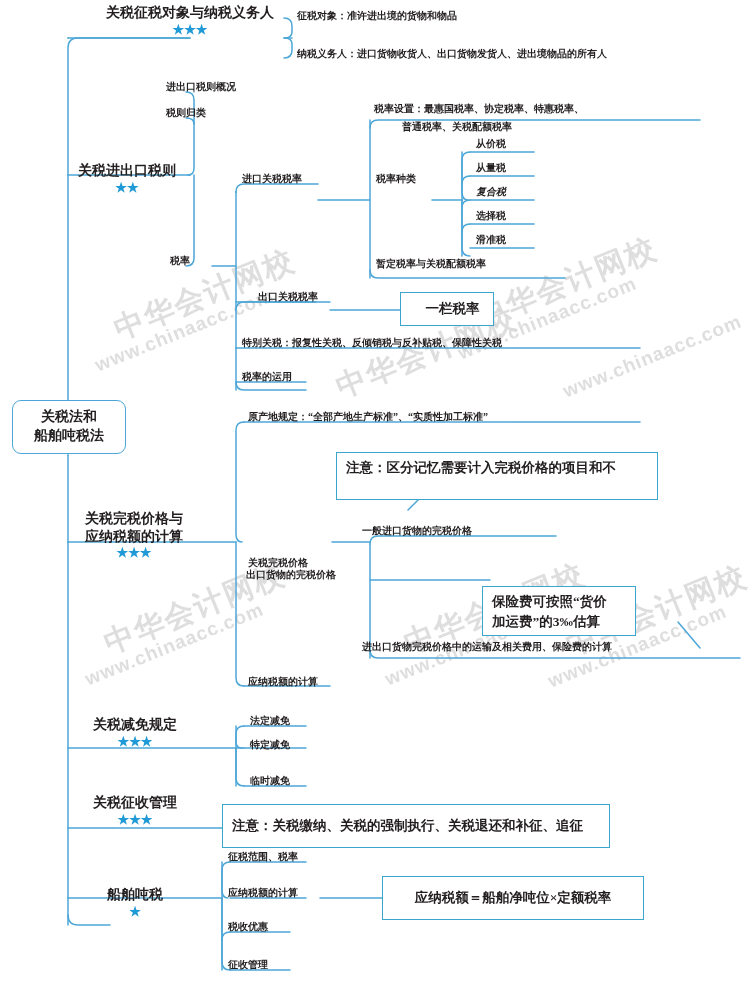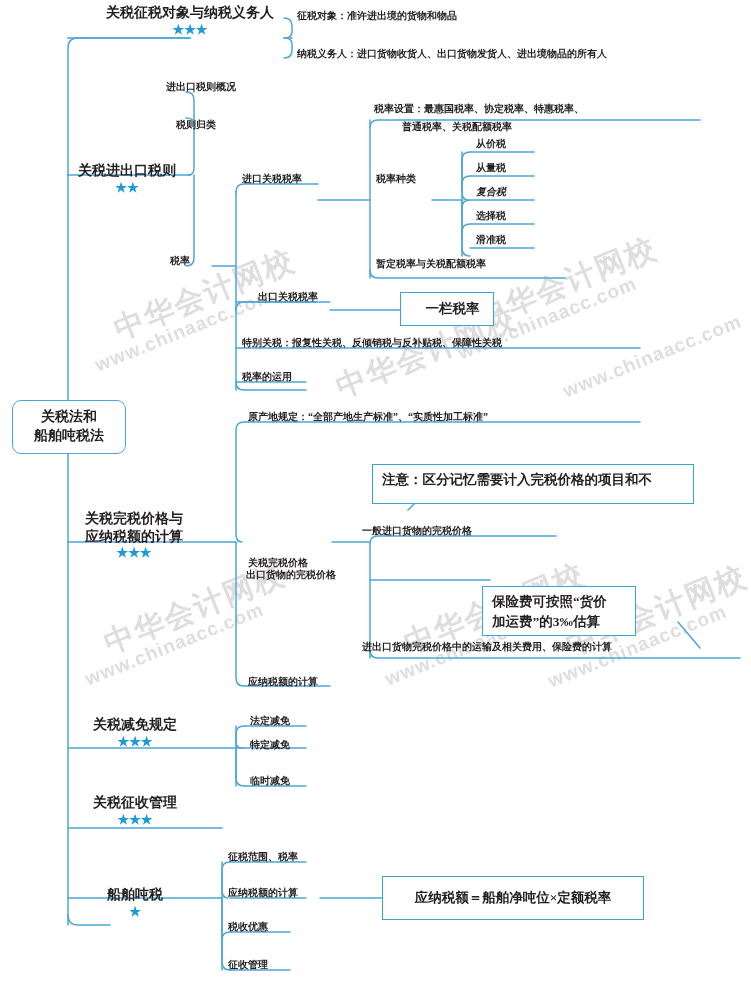--- a/index.html
+++ b/index.html
@@ -242,21 +242,21 @@
 
     <div class="node t13" style="left:297px;top:10px;">征税对象：准许进出境的货物和物品</div>
     <div class="node t13" style="left:297px;top:48px;">纳税义务人：进口货物收货人、出口货物发货人、进出境物品的所有人</div>
 
     <div class="branch" style="left:62px;top:162px;width:130px;">
       <div>关税进出口税则</div>
       <div class="stars">★★</div>
     </div>
 
     <div class="node t13" style="left:166px;top:81px;">进出口税则概况</div>
-    <div class="node t13" style="left:176px;top:107px;margin-top:12px;">税则归类</div>
+    <div class="node t13" style="left:166px;top:107px;">税则归类</div>
     <div class="node t13" style="left:170px;top:255px;">税率</div>
 
     <div class="node t13" style="left:374px;top:103px;">税率设置：最惠国税率、协定税率、特惠税率、</div>
     <div class="node t13" style="left:374px;top:121px;margin-left:28px;">普通税率、关税配额税率</div>
 
     <div class="node t13" style="left:242px;top:173px;">进口关税税率</div>
     <div class="node t13" style="left:376px;top:173px;">税率种类</div>
 
     <div class="node t13" style="left:476px;top:138px;">从价税</div>
     <div class="node t13" style="left:476px;top:162px;">从量税</div>
@@ -276,21 +276,21 @@
     <div class="node t13" style="left:242px;top:371px;">税率的运用</div>
 
     <div class="branch" style="left:62px;top:510px;width:144px;">
       <div>关税完税价格与</div>
       <div>应纳税额的计算</div>
       <div class="stars">★★★</div>
     </div>
 
     <div class="node t13" style="left:248px;top:411px;">原产地规定：“全部产地生产标准”、“实质性加工标准”</div>
 
-    <div class="box" style="left:336px;top:464px;width:322px;height:40px;margin-left:36px;">
+    <div class="box" style="left:336px;top:452px;width:322px;height:48px;">
       <div>注意：区分记忆需要计入完税价格的项目和不</div>
     </div>
 
     <div class="node t13" style="left:362px;top:525px;">一般进口货物的完税价格</div>
     <div class="node t13" style="left:246px;top:569px;">出口货物的完税价格</div>
 
     <div class="box" style="left:482px;top:586px;width:154px;height:50px;">
       <div>保险费可按照“货价</div>
       <div>加运费”的3‰估算</div>
     </div>
@@ -308,20 +308,23 @@
 
     <div class="node t13" style="left:250px;top:715px;">法定减免</div>
     <div class="node t13" style="left:250px;top:739px;">特定减免</div>
     <div class="node t13" style="left:250px;top:775px;">临时减免</div>
 
     <div class="branch" style="left:62px;top:794px;width:146px;">
       <div>关税征收管理</div>
       <div class="stars">★★★</div>
     </div>
 
+    <div class="box" style="left:222px;top:804px;width:388px;height:44px;display:flex;align-items:center;">
+      <span>注意：关税缴纳、关税的强制执行、关税退还和补征、追征</span>
+    </div>
 
     <div class="branch" style="left:62px;top:886px;width:146px;">
       <div>船舶吨税</div>
       <div class="stars">★</div>
     </div>
 
     <div class="node t13" style="left:228px;top:851px;">征税范围、税率</div>
     <div class="node t13" style="left:228px;top:887px;">应纳税额的计算</div>
 
     <div class="box center" style="left:382px;top:876px;width:262px;height:44px;">

